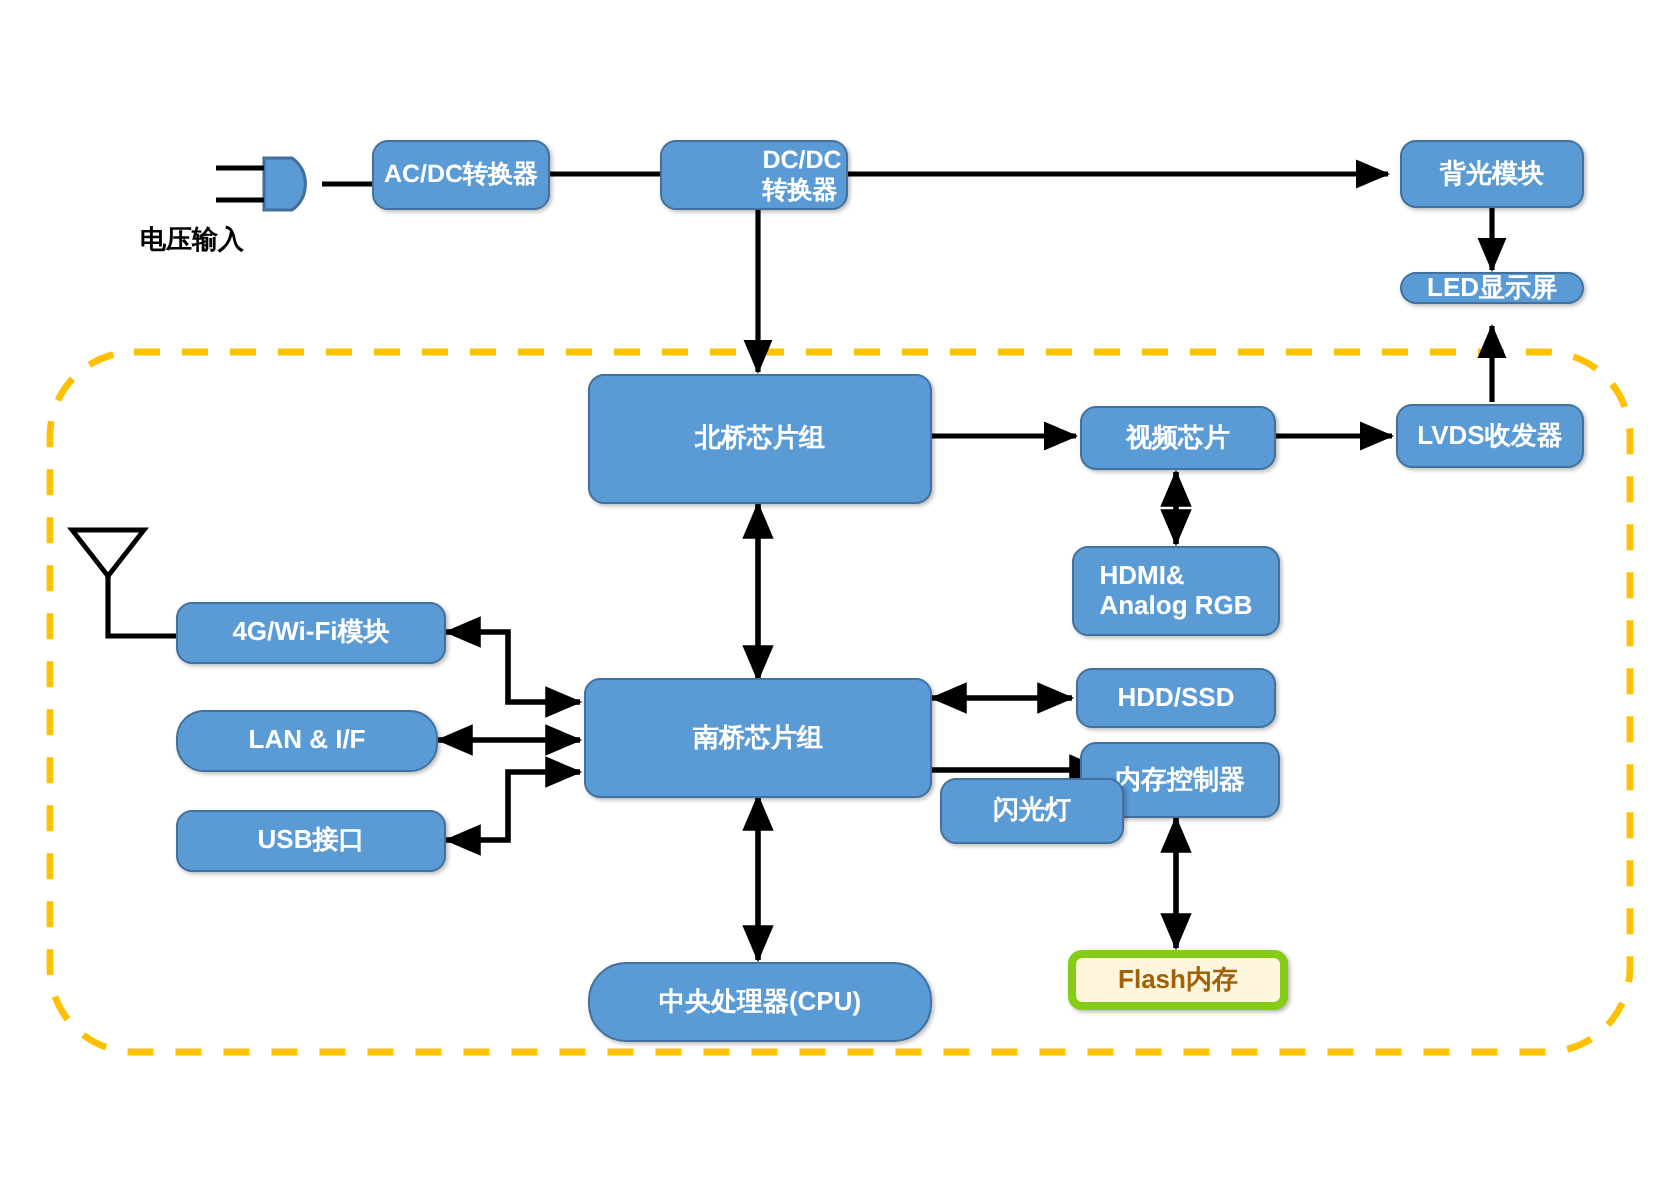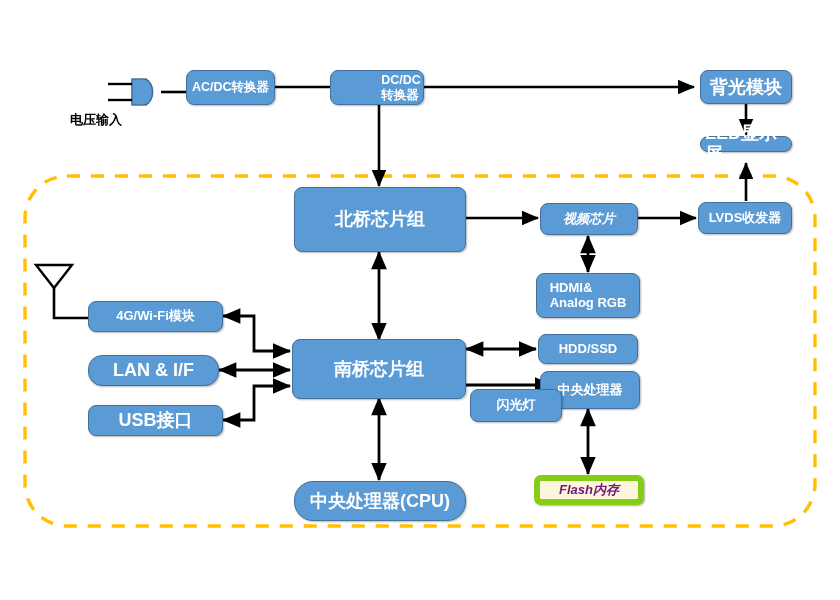--- a/index.html
+++ b/index.html
@@ -4,26 +4,26 @@
 <style>
   html,body{margin:0;padding:0;background:#ffffff;}
   body{width:840px;height:600px;font-family:"Liberation Sans","DejaVu Sans",sans-serif;}
   #stage{position:relative;width:840px;height:600px;overflow:hidden;background:#fff;}
   svg.layer{position:absolute;left:0;top:0;width:840px;height:600px;}
   .node{position:absolute;box-sizing:border-box;display:flex;align-items:center;justify-content:center;
         text-align:left;border-radius:8px;color:#ffffff;font-weight:bold;line-height:1.15;
         border:1.5px solid #41719C;background:#5B9BD5;
         box-shadow:1px 1px 2px rgba(0,0,0,.28);}
   .node span{display:block;padding:0 4px;}
-  .flash{background:#FDF5DC;color:#701a75;border:6px solid #84cc16;border-radius:7px;
-         box-shadow:1px 1px 2px rgba(0,0,0,.3);font-style:italic;}
+  .flash{background:#FDF5DC;color:#a16207;border:4px solid #84cc16;border-radius:7px;
+         box-shadow:1px 1px 2px rgba(0,0,0,.3);}
   .plain-label{position:absolute;color:#000;font-weight:bold;font-size:13px;}
   .fs12{font-size:12.5px;}
   .fs13{font-size:13px;}
-  .fs14{font-size:18px;}
+  .fs14{font-size:13px;}
 </style>
 </head>
 <body>
 
 <div id="stage">
 
   <svg class="layer" viewBox="0 0 840 600">
     <defs>
       <marker id="ah" markerWidth="7" markerHeight="7" refX="6.2" refY="3.1" orient="auto">
         <path d="M0,0.3 L6.6,3.1 L0,5.9 z" fill="#000"></path>
@@ -97,39 +97,39 @@
   </div>
 
   <div class="node fs13" style="left:698px;top:202px;width:94px;height:32px;">
     <span>LVDS收发器</span>
   </div>
 
   <div class="node fs14" style="left:294px;top:187px;width:172px;height:65px;">
     <span>北桥芯片组</span>
   </div>
 
-  <div class="node fs13" style="left:540px;top:203px;width:98px;height:32px;font-style:italic;">
+  <div class="node fs13" style="left:540px;top:203px;width:98px;height:32px;">
     <span>视频芯片</span>
   </div>
 
   <div class="node fs13" style="left:536px;top:273px;width:104px;height:45px;white-space:pre-line;">
     <span>HDMI&amp;
 Analog RGB</span>
   </div>
 
   <div class="node fs14" style="left:292px;top:339px;width:174px;height:60px;">
     <span>南桥芯片组</span>
   </div>
 
   <div class="node fs13" style="left:538px;top:334px;width:100px;height:30px;">
     <span>HDD/SSD</span>
   </div>
 
   <div class="node fs13" style="left:540px;top:371px;width:100px;height:38px;">
-    <span>中央处理器</span>
+    <span>内存控制器</span>
   </div>
 
   <div class="node fs13" style="left:470px;top:389px;width:92px;height:33px;z-index:5;font-family:Liberation Serif, serif;">
     <span>闪光灯</span>
   </div>
 
   <div class="node fs13" style="left:88px;top:301px;width:135px;height:31px;">
     <span>4G/Wi-Fi模块</span>
   </div>
 

